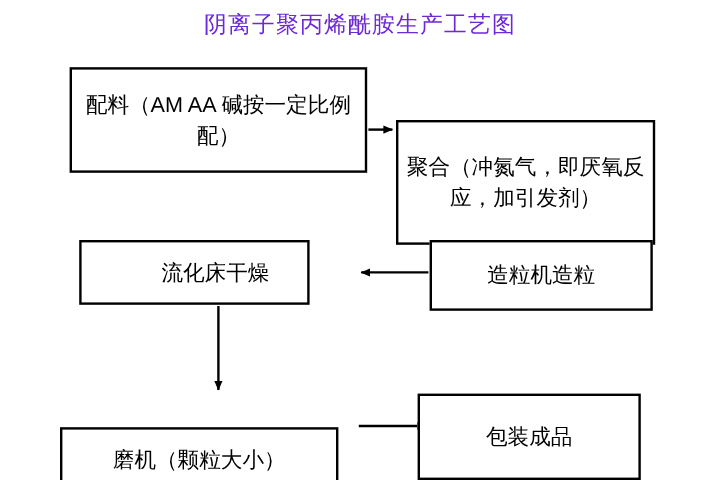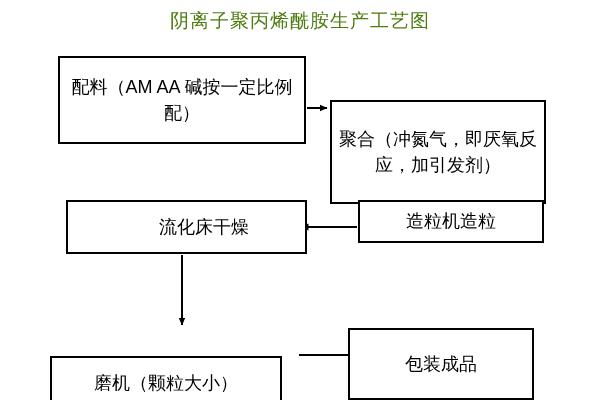--- a/index.html
+++ b/index.html
@@ -21,21 +21,21 @@
   }
   .title {
     position: absolute;
     left: 0;
     top: 8px;
     width: 600px;
     text-align: center;
     font-size: 19px;
     font-weight: normal;
     letter-spacing: 1px;
-    color: #4d7c0f;
+    color: #6d28d9;
   }
   .node {
     position: absolute;
     box-sizing: border-box;
     border: 2px solid #000000;
     background: #ffffff;
     display: flex;
     align-items: center;
     justify-content: center;
     text-align: center;
@@ -78,25 +78,25 @@
   </svg>
 
   <div class="node" style="left:58px; top:56px; width:248px; height:88px;">
     <span>配料（AM AA 碱按一定比例配）</span>
   </div>
 
   <div class="node" style="left:330px; top:56px; width:216px; height:104px;margin-top:44px;">
     <span>聚合（冲氮气，即厌氧反应，加引发剂）</span>
   </div>
 
-  <div class="node" style="left:358px; top:200px; width:186px; height:43px;">
+  <div class="node" style="left:358px; top:200px; width:186px; height:59px;">
     <span>造粒机造粒</span>
   </div>
 
-  <div class="node" style="left:66px; top:200px; width:241px; height:54px;padding-left:41px;">
+  <div class="node" style="left:66px; top:200px; width:192px; height:54px;padding-left:41px;">
     <span>流化床干燥</span>
   </div>
 
   <div class="node" style="left:50px; top:328px; width:232px; height:54px;margin-top:28px;">
     <span>磨机（颗粒大小）</span>
   </div>
 
   <div class="node" style="left:348px; top:328px; width:186px; height:72px;">
     <span>包装成品</span>
   </div>

